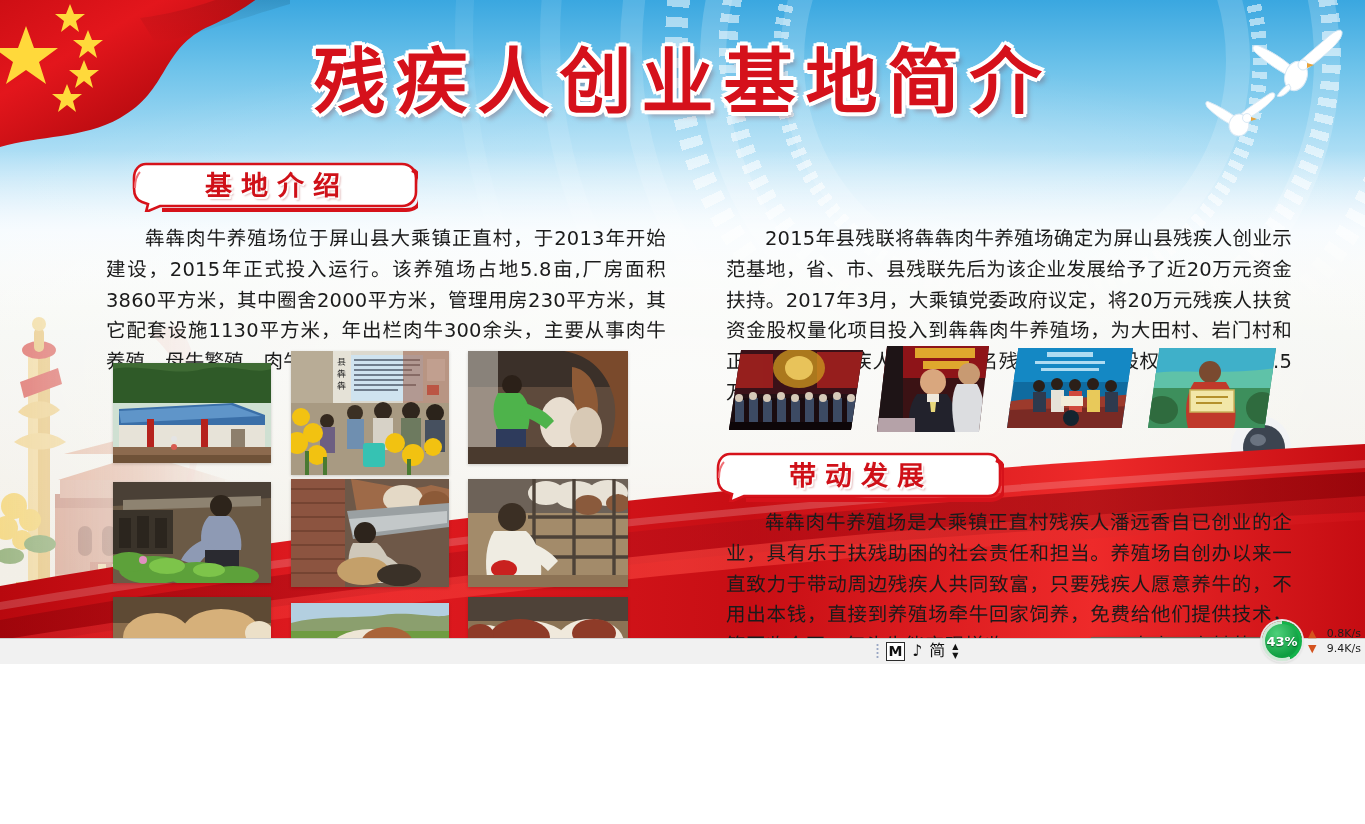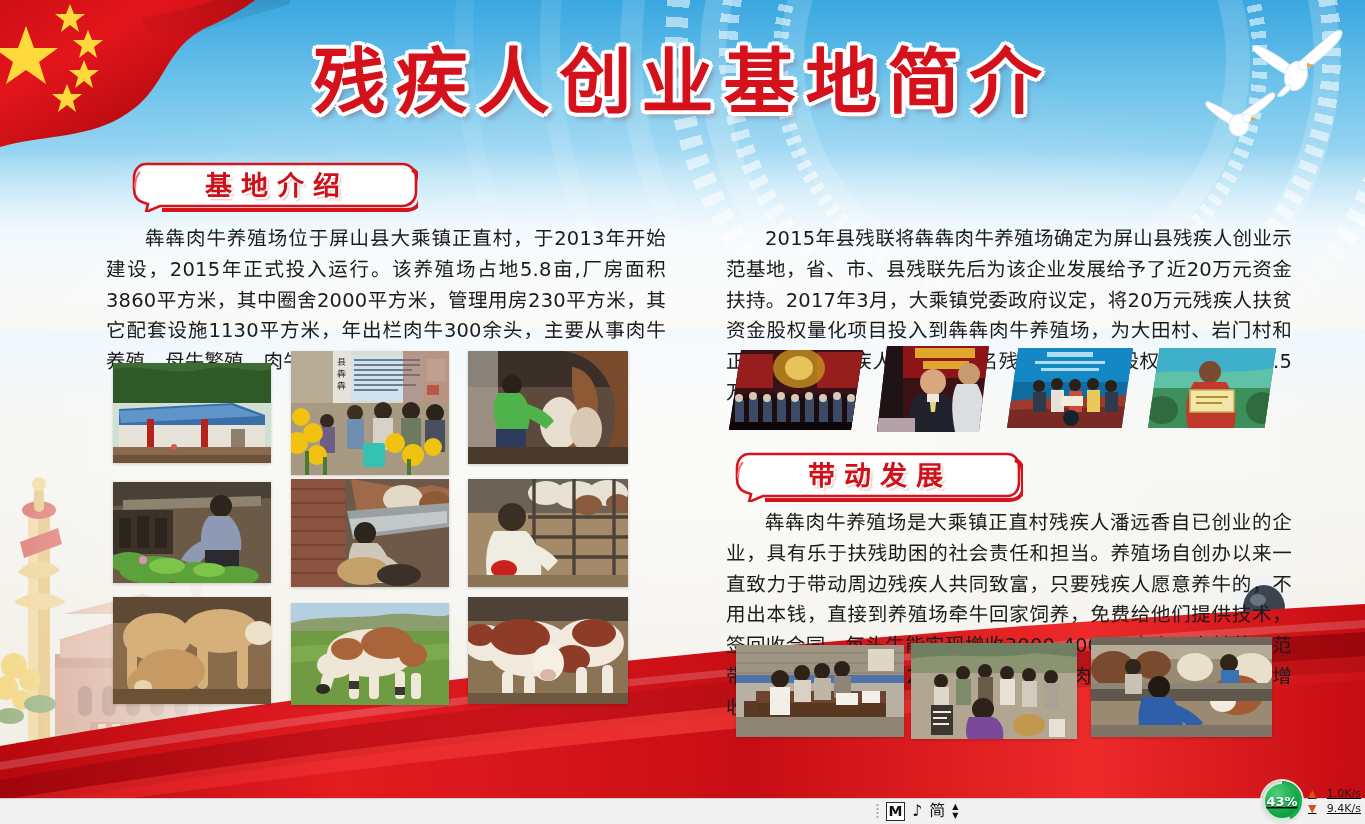--- a/index.html
+++ b/index.html
@@ -10,21 +10,21 @@
     height: 824px;
     overflow: hidden;
     font-family: "DejaVu Sans", "Liberation Sans", sans-serif;
     background: #ffffff;
   }
 
   
   #poster {
     position: relative;
     width: 1365px;
-    height: 824px;
+    height: 664px;
     overflow: hidden;
     background:
       linear-gradient(180deg,
         #3aa7e0 0%,
         #6cc2ea 10%,
         #a8dcf4 22%,
         #d8eefb 33%,
         #eef7fd 41%,
         #f6f7f4 50%,
         #f4f2ec 72%,
@@ -198,21 +198,20 @@
     display: flex; flex-direction: column; align-items: center; justify-content: center;
     gap: 2px; line-height: 0; color: #111;
   }
   .ime-arrows span { font-size: 8px; line-height: 7px; }
 
   
   .tray {
     position: absolute; right: 4px; bottom: 1px;
     display: flex; align-items: center; gap: 6px;
     z-index: 70;
-    text-decoration: underline;
   }
   .gauge {
     position: relative; width: 40px; height: 40px; border-radius: 50%;
     background: conic-gradient(#12b34a 0 43%, #cfe9d6 43% 100%);
     display: flex; align-items: center; justify-content: center;
     box-shadow: 0 0 0 2px #e9e9e9, 0 1px 3px rgba(0,0,0,.3);
     margin-bottom: 2px;
   }
   .gauge::after {
     content: ""; position: absolute; inset: 3px; border-radius: 50%;
@@ -787,21 +786,21 @@
           <rect x="48" y="48" width="32" height="2"></rect>
           <rect x="48" y="54" width="26" height="2"></rect>
         </g>
       <g fill="#2f6b3e">
           <ellipse cx="14" cy="62" rx="16" ry="14"></ellipse>
           <ellipse cx="114" cy="60" rx="16" ry="16"></ellipse>
         </g>
     </svg>
   </div>
 
-  <div class="sec-head" style="left:731px; top:448px; width:292px; height:54px;text-align:right;">
+  <div class="sec-head" style="left:712px; top:448px; width:292px; height:54px;text-align:right;">
     <svg class="ribbon-svg" viewBox="0 0 292 54">
       <path d="M18,6 L276,6 C284,6 288,12 288,20 L288,34 C288,42 284,48 276,48 L32,48 L18,54 L20,46 L14,44 C8,42 6,36 6,30 L6,20 C6,12 11,6 18,6 Z" fill="#ffffff" stroke="#d6121a" stroke-width="2.6"></path>
       <path d="M284,12 C290,14 292,20 292,26 L292,40 C292,48 286,52 278,52 L34,52" fill="none" stroke="#d6121a" stroke-width="4"></path>
       <path d="M12,14 C8,18 7,24 7,30" fill="none" stroke="#f07076" stroke-width="2"></path>
     </svg>
     <div class="sec-text">带动发展</div>
   </div>
 
   <div class="para" style="left:726px; top:508px; width:566px;">犇犇肉牛养殖场是大乘镇正直村残疾人潘远香自已创业的企业，具有乐于扶残助困的社会责任和担当。养殖场自创办以来一直致力于带动周边残疾人共同致富，只要残疾人愿意养牛的，不用出本钱，直接到养殖场牵牛回家饲养，免费给他们提供技术，签回收合同，每头牛能实现增收3000-4000元左右。在她的示范带动下，现在周边有20多名残疾人发展肉牛养殖，每个家庭年增收10000元以上。</div>
 
@@ -911,21 +910,21 @@
     </div>
   </div>
 
   <div class="tray">
     <div class="gauge">
       <span class="gauge-label">43%</span>
     </div>
     <div class="net">
       <div class="net-row">
         <span class="net-arrow">▲</span>
-        <span class="net-val">1.0K/s</span>
+        <span class="net-val">0.8K/s</span>
       </div>
       <div class="net-row">
         <span class="net-arrow">▼</span>
         <span class="net-val">9.4K/s</span>
       </div>
     </div>
   </div>
 
 </div>
 

